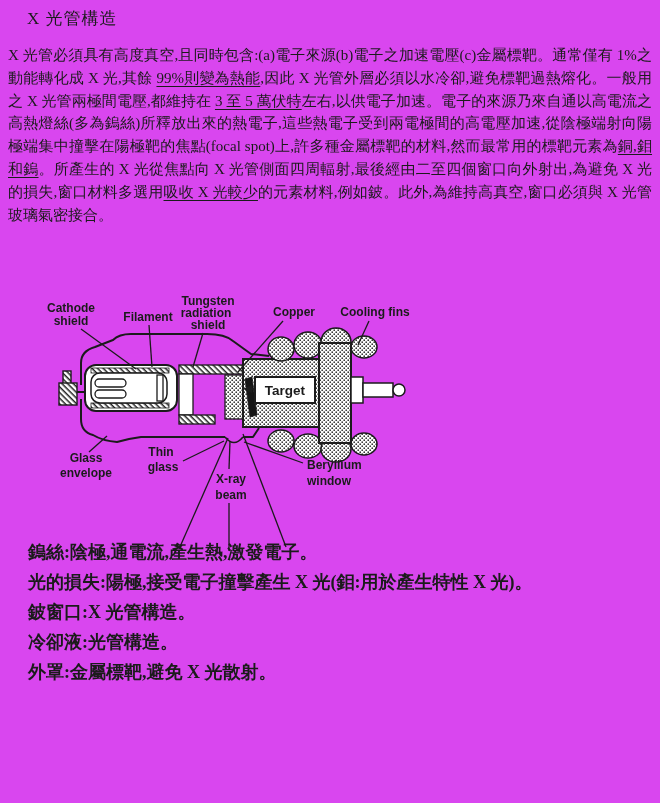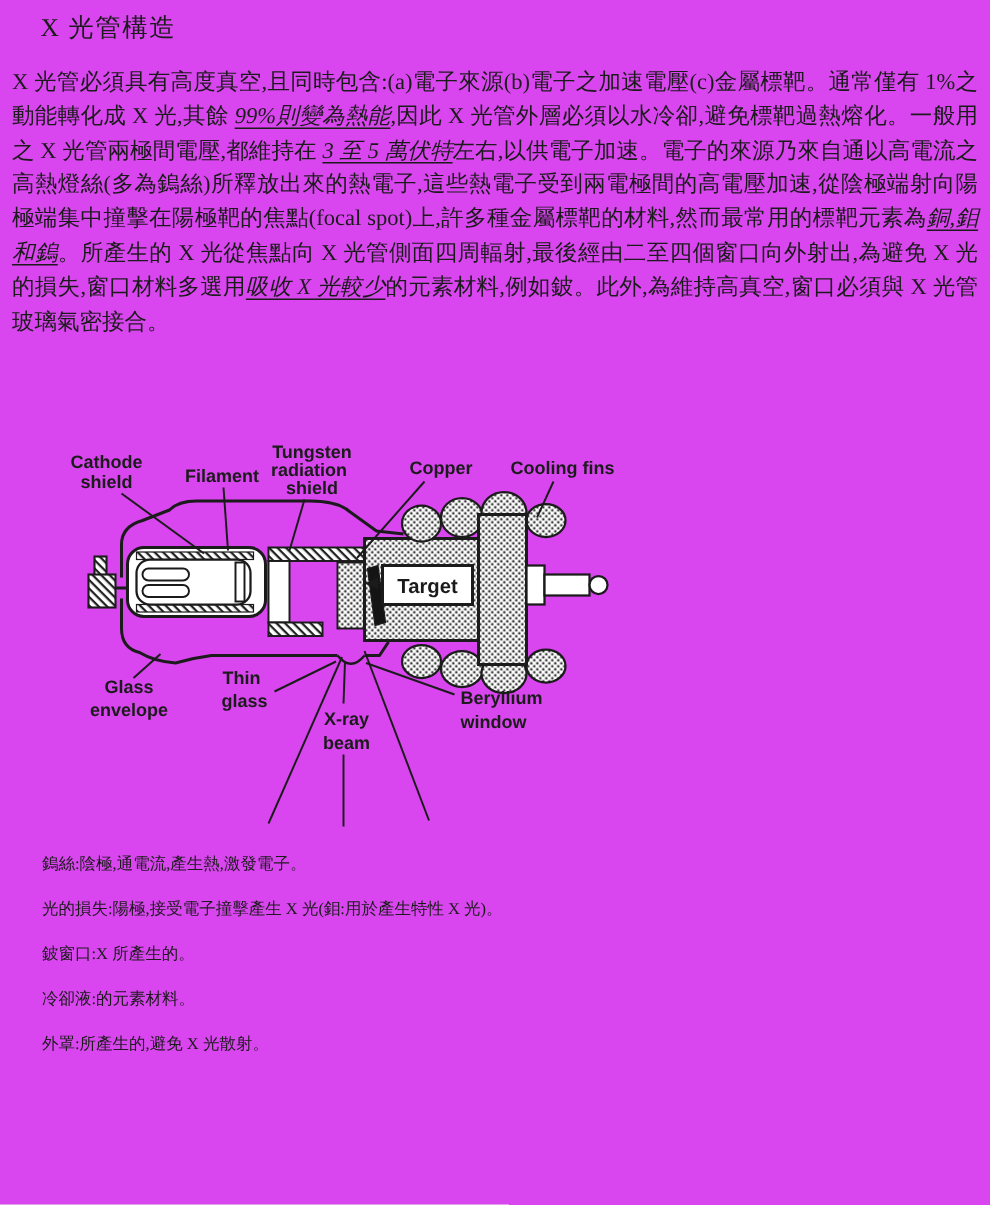--- a/index.html
+++ b/index.html
@@ -9,26 +9,26 @@
     overflow:hidden;margin:0 auto;
   }
   .doc-title{
     position:absolute;top:7px;left:27px;font-size:17px;font-weight:400;
     letter-spacing:1px;
   }
   .body-para{
     position:absolute;top:44px;left:8px;width:644px;
     font-size:15px;line-height:22.8px;text-align:justify;text-justify:inter-character;
   }
-  .body-para u{text-underline-offset:3px;text-decoration-thickness:1px;font-style:italic;}
+  .body-para u{text-underline-offset:3px;text-decoration-thickness:1px;}
   .diagram-wrap{position:absolute;top:295px;left:31px;width:430px;height:300px;}
   .dlabel{font-family:"Liberation Sans","DejaVu Sans",sans-serif;font-size:12px;font-weight:700;fill:#1b1b1b;}
   .dlabel-big{font-family:"Liberation Sans","DejaVu Sans",sans-serif;font-size:13.5px;font-weight:700;fill:#1b1b1b;}
   .defs-list{
-    position:absolute;top:568px;left:28px;width:624px;font-size:11px;
+    position:absolute;top:544px;left:28px;width:624px;font-size:18px;font-weight:bold;
   }
   .def-item{line-height:16px;margin-bottom:14px;}
   .def-item:nth-child(7){margin-bottom:8px;}
   .def-item:last-child{margin-bottom:0;}
 </style>
 </head>
 <body>
 
 <div id="page">
 
@@ -142,18 +142,18 @@
         <text class="dlabel" text-anchor="middle" x="200" y="204">beam</text>
         <text class="dlabel" x="276" y="174">Beryllium</text>
         <text class="dlabel" x="276" y="190">window</text>
       </g>
     </svg>
   </div>
 
   <div class="defs-list">
       <div class="def-item">鎢絲:陰極,通電流,產生熱,激發電子。</div>
       <div class="def-item">光的損失:陽極,接受電子撞擊產生 X 光(鉬:用於產生特性 X 光)。</div>
-      <div class="def-item">鈹窗口:X 所產生的。</div>
-      <div class="def-item">冷卻液:的元素材料。</div>
-      <div class="def-item">外罩:所產生的,避免 X 光散射。</div>
+      <div class="def-item">鈹窗口:X 光管構造。</div>
+      <div class="def-item">冷卻液:光管構造。</div>
+      <div class="def-item">外罩:金屬標靶,避免 X 光散射。</div>
     </div>
 
 </div>
 
 </body></html>

